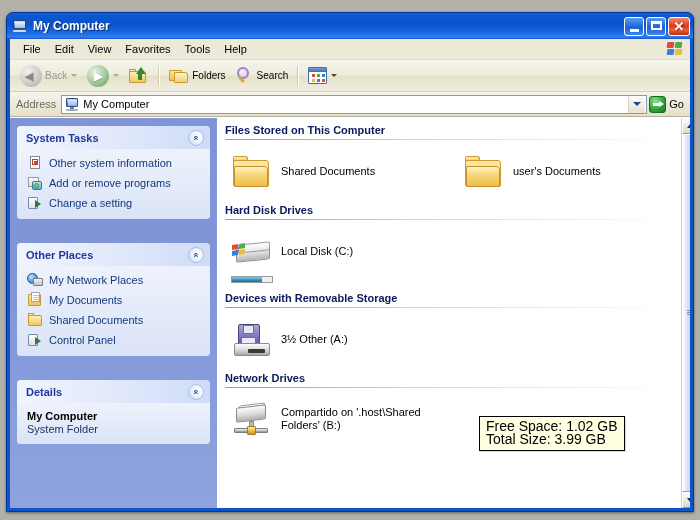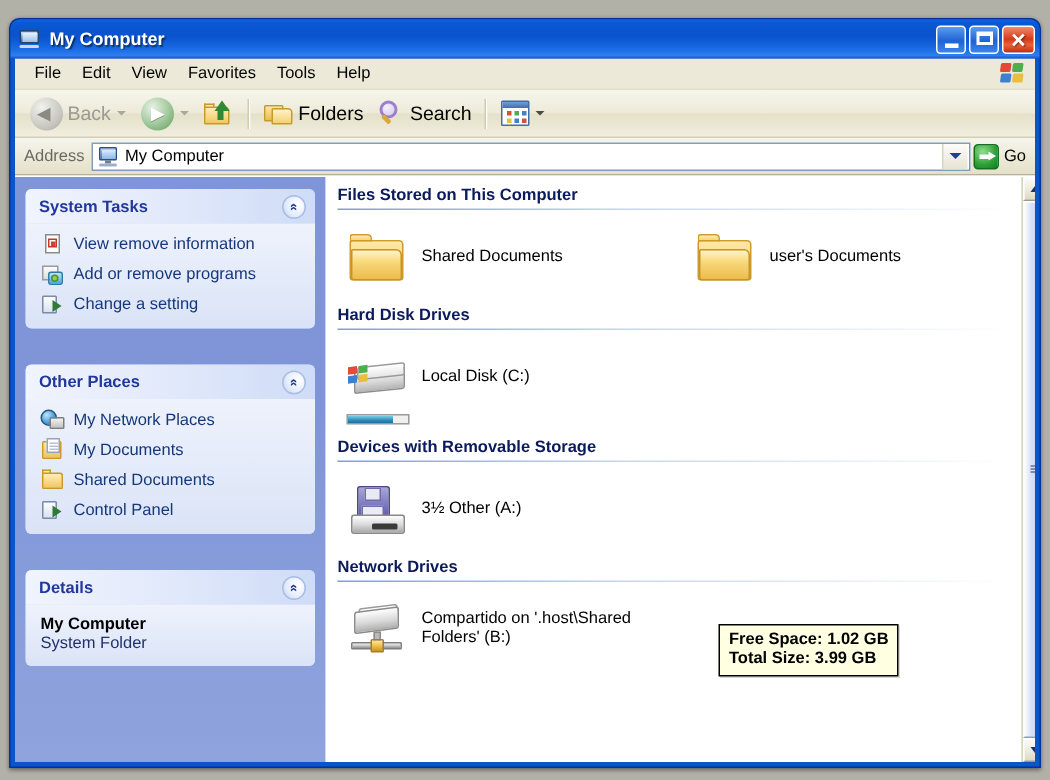--- a/index.html
+++ b/index.html
@@ -68,21 +68,21 @@
   .menubar .mi{padding:2px 7px;color:#000;font-size:11px;}
 
   
   .toolbar{
     height:31px;flex:0 0 31px;display:flex;align-items:center;
     background:linear-gradient(to bottom,#f6f5ec 0%,#eeebda 48%,#e4e0c9 52%,#f1eee0 100%);
     border-bottom:1px solid #d4d0b8;
     padding-left:5px;position:relative;
   }
   .tb-item{display:flex;align-items:center;height:24px;padding:0 4px;border:1px solid transparent;border-radius:3px;}
-  .tb-label{margin-left:3px;font-size:13px;color:#000;}
+  .tb-label{margin-left:3px;font-size:10px;color:#000;}
   .tb-label.dis{color:#9a9a94;}
   .tb-sep{width:1px;height:20px;background:#cfcbb2;margin:0 4px;border-right:1px solid #fff;}
   .tb-arrow{width:0;height:0;border-left:3px solid transparent;border-right:3px solid transparent;border-top:3px solid #4a4a42;margin-left:4px;}
   .tb-arrow.dis{border-top-color:#a8a8a0;}
   .nav-circle{width:22px;height:22px;border-radius:50%;position:relative;}
   .nav-circle.back{background:radial-gradient(circle at 35% 30%,#f2f2ee,#c9c9c2 60%,#a9a9a2);}
   .nav-circle.fwd{background:radial-gradient(circle at 35% 30%,#e8f0e4,#9fc79a 55%,#5f9a58);}
   .nav-circle .arr{position:absolute;top:6px;font-size:11px;font-weight:bold;line-height:10px;}
   .nav-circle.back .arr{left:5px;color:#8b8b84;}
   .nav-circle.fwd .arr{left:7px;color:#fff;text-shadow:0 1px 0 rgba(0,0,0,.3);}
@@ -176,22 +176,22 @@
   .capbar{
     position:absolute;left:14px;top:44px;width:42px;height:7px;
     background:#f0f0f0;border:1px solid #9a9a9a;box-sizing:border-box;
   }
   .capbar i{display:block;height:100%;background:linear-gradient(to bottom,#7fd3e8,#2f8fc0 60%,#1a6f9e);}
 
   
   .tooltip{
     position:absolute;left:262px;top:298px;
     background:#ffffe1;border:1px solid #000;
-    padding:3px 6px 4px 6px;font-size:11px;color:#000;line-height:13px;
-    box-shadow:1px 1px 0 rgba(0,0,0,.15);z-index:40;white-space:nowrap;font-weight:bold;
+    padding:3px 6px 4px 6px;font-size:14px;color:#000;line-height:13px;
+    box-shadow:1px 1px 0 rgba(0,0,0,.15);z-index:40;white-space:nowrap;
   }
 
   
   .vscroll{
     width:16px;flex:0 0 16px;background:#f1f0e8;
     border-left:1px solid #d6d2bc;display:flex;flex-direction:column;
   }
   .sb-btn{
     height:16px;flex:0 0 16px;
     background:linear-gradient(to bottom,#fbfbf8,#eceadc 55%,#ddd9c4);
@@ -458,21 +458,21 @@
             <div class="panel-head">
               <span class="panel-title">System Tasks</span>
               <span class="chev" style="transform:rotate(90deg)">«</span>
             </div>
             <div class="panel-body">
               <div class="plink">
                 <span class="pi doc-ico">
                     <span class="p"></span>
                     <span class="chk"></span>
                   </span>
-                <span class="pt">View remove information</span>
+                <span class="pt">Other system information</span>
               </div>
               <div class="plink">
                 <span class="pi addrem">
                     <span class="b1"></span>
                     <span class="b2"></span>
                     <span class="g"></span>
                   </span>
                 <span class="pt">Add or remove programs</span>
               </div>
               <div class="plink">

